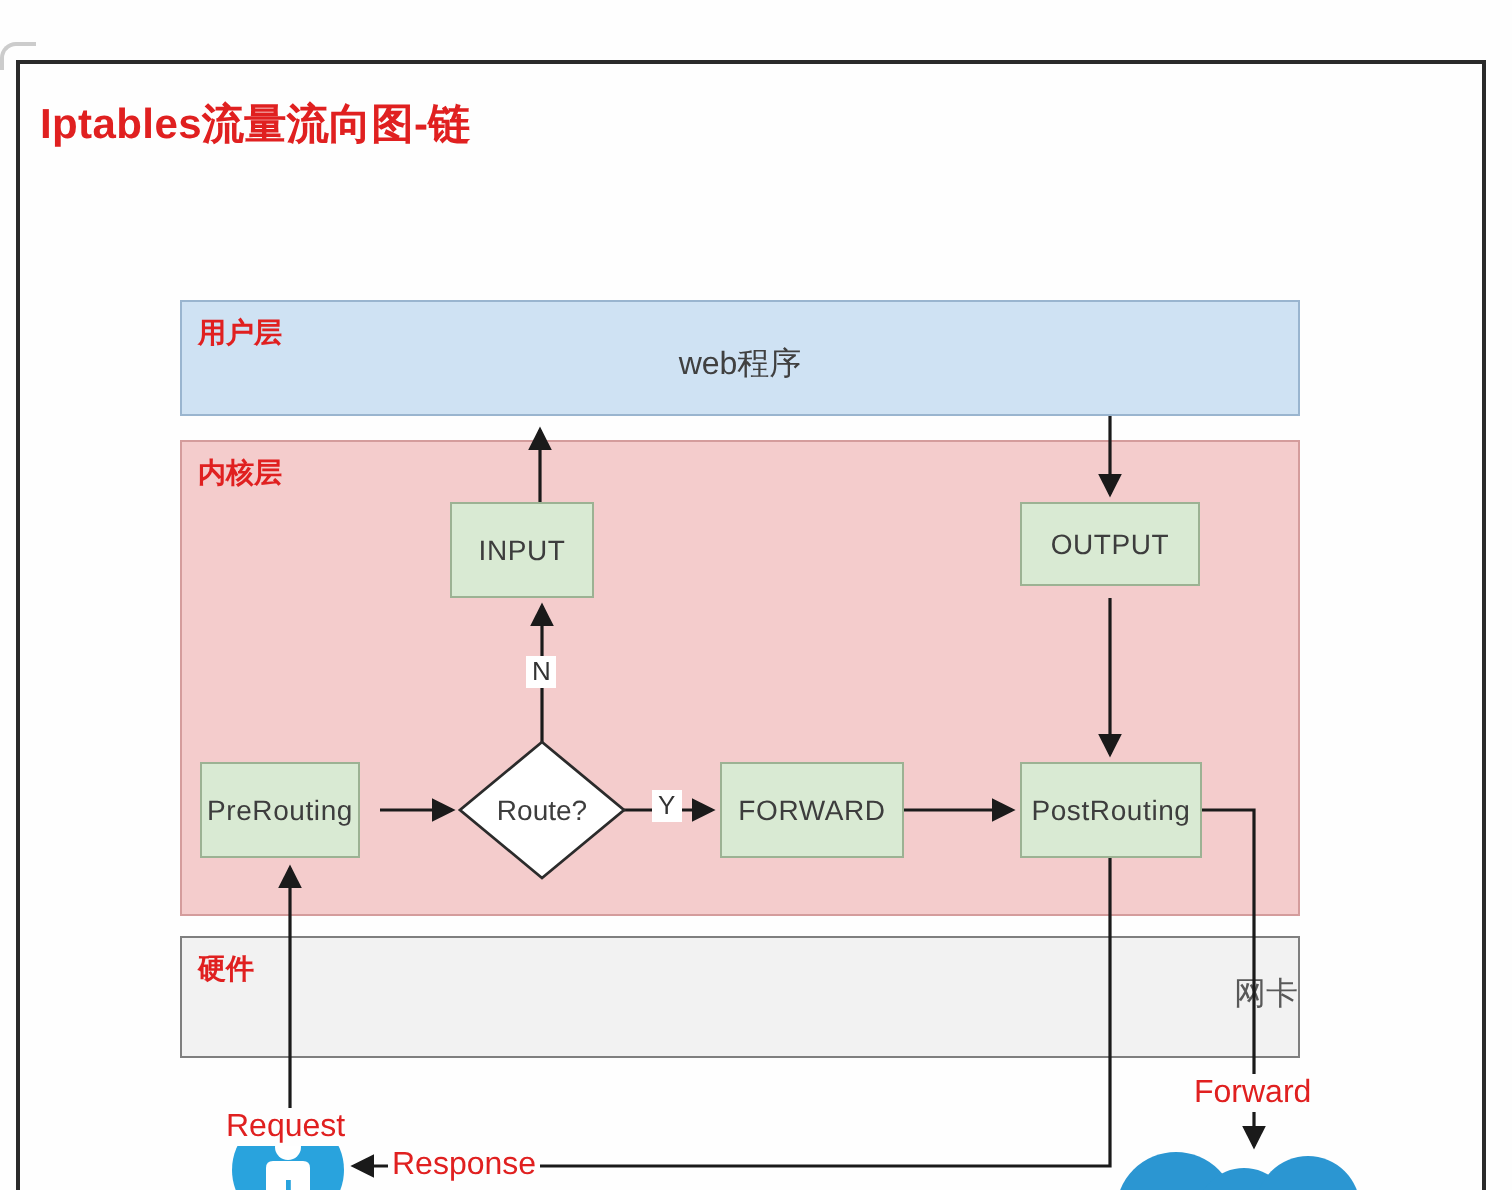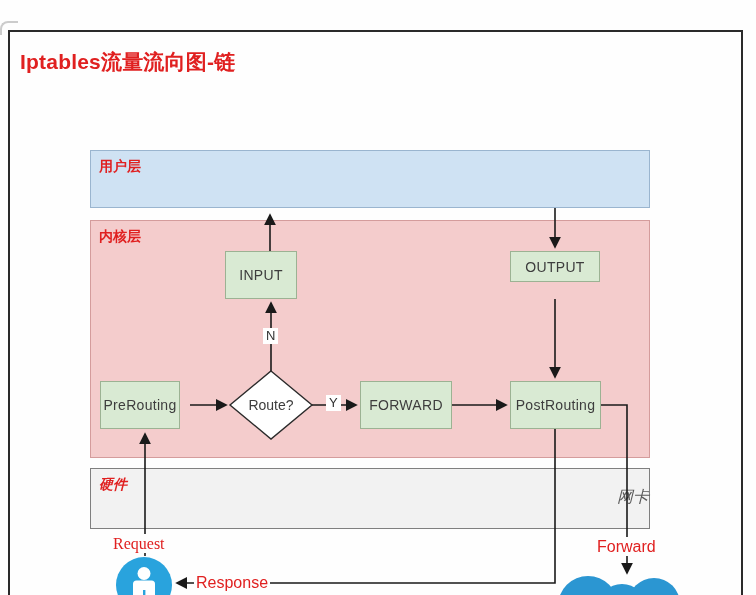--- a/index.html
+++ b/index.html
@@ -21,77 +21,78 @@
   }
   .page-title{
     position:absolute;left:20px;top:48px;
     font-size:21px;font-weight:bold;color:var(--accent-red,#e02020);
     z-index:3;letter-spacing:0.2px;
   }
   
   .layer{position:absolute;left:90px;width:560px;box-sizing:border-box;z-index:1;}
   .layer-user{top:150px;height:58px;background:var(--user-layer-bg,#cfe2f3);border:1px solid #9ab5cf;}
   .layer-kernel{top:220px;height:238px;background:var(--kernel-layer-bg,#f4cccc);border:1px solid #d49c9c;}
-  .layer-hardware{top:468px;height:61px;background:var(--hardware-layer-bg,#f2f2f2);border:1px solid #7f7f7f;font-style:italic;}
+  .layer-hardware{top:468px;height:61px;background:var(--hardware-layer-bg,#f2f2f2);border:1px solid #7f7f7f;}
   .layer-label{
     position:absolute;left:8px;top:7px;
     font-size:14px;font-weight:bold;color:var(--accent-red,#e02020);
   }
   .layer-content{
     text-align:center;font-size:16px;color:#404040;
   }
   .layer-user .layer-content{margin-top:21px;}
   .layer-hardware .layer-content{margin-top:18px;color:#595959;text-align:right;}
   
   .node{
     position:absolute;display:flex;align-items:center;justify-content:center;
     background:var(--node-bg,#d9ead3);border:1px solid var(--node-border,#9cb293);
     font-size:14px;color:#3d3d3d;box-sizing:border-box;z-index:3;
     letter-spacing:0.3px;
   }
   .node-input{left:225px;top:251px;width:72px;height:48px;}
-  .node-output{left:510px;top:251px;width:90px;height:31px;}
+  .node-output{left:510px;top:251px;width:90px;height:42px;}
   .node-prerouting{left:100px;top:381px;width:80px;height:48px;}
   .node-forward{left:360px;top:381px;width:92px;height:48px;}
   .node-postrouting{left:510px;top:381px;width:91px;height:48px;}
   
   .route-label{
     position:absolute;left:236px;top:397px;width:70px;text-align:center;
     font-size:14px;color:#3d3d3d;z-index:4;
   }
   
   .branch-label{
     position:absolute;font-size:13px;color:#333;background:#ffffff;
     z-index:4;text-align:center;padding:1px 3px;line-height:14px;
   }
   .branch-n{left:263px;top:328px;}
   .branch-y{left:326px;top:395px;}
   
   .flow-label{
     position:absolute;font-size:16px;color:var(--accent-red,#e02020);
     background:#fefefe;z-index:4;line-height:19px;padding:0 2px;
   }
-  .flow-request{left:111px;top:534px;font-family:Liberation Serif, serif;}
+  .flow-request{left:111px;top:554px;}
   .flow-response{left:194px;top:573px;}
   .flow-forward{left:595px;top:537px;}
   
   svg.wires{position:absolute;left:0;top:0;z-index:2;}
   svg.wires line, svg.wires polyline{stroke:var(--line,#1a1a1a);stroke-width:1.6;fill:none;}
   svg.wires .diamond{fill:#ffffff;stroke:#2b2b2b;stroke-width:1.4;}
 </style>
 </head>
 <body>
 
 <div class="corner-fragment"></div>
 <div class="frame"></div>
 
 <div class="page-title">Iptables流量流向图-链</div>
 
 <div class="layer layer-user">
   <span class="layer-label">用户层</span>
+  <div class="layer-content">web程序</div>
 </div>
 
 <div class="layer layer-kernel">
   <span class="layer-label">内核层</span>
 </div>
 
 <div class="layer layer-hardware">
   <span class="layer-label">硬件</span>
   <div class="layer-content">网卡</div>
 </div>

